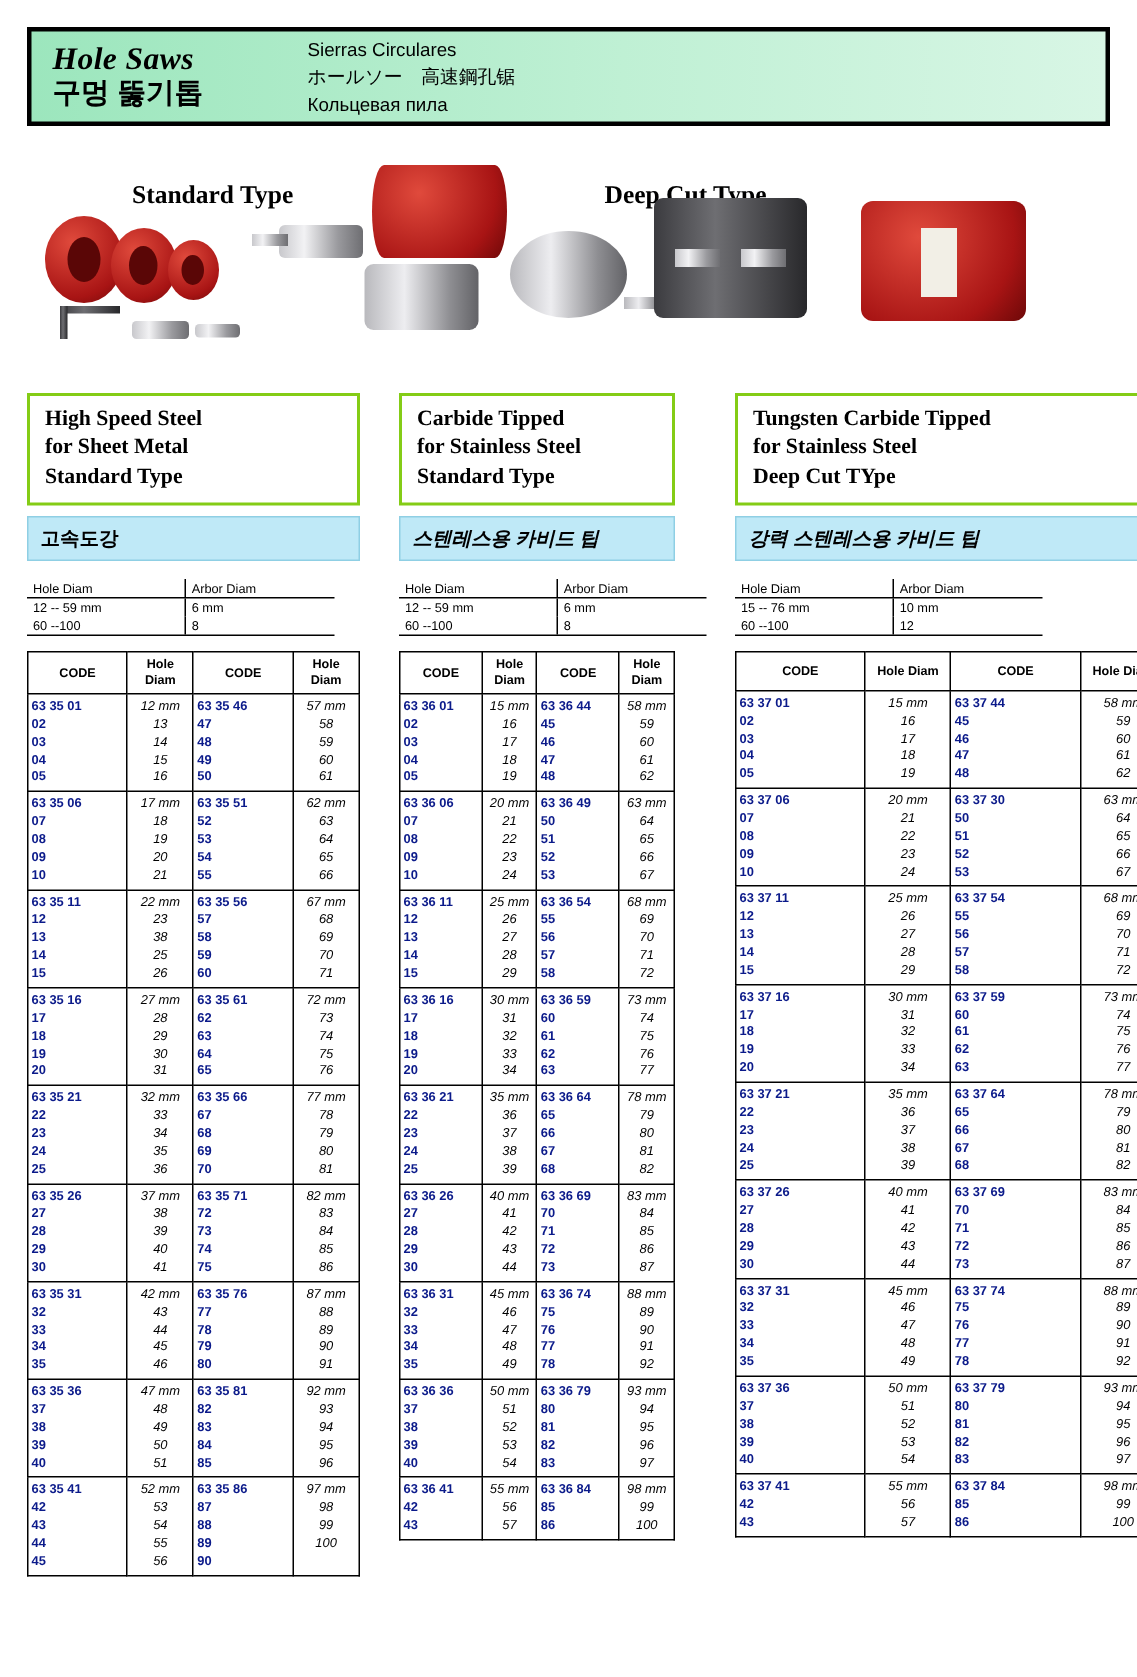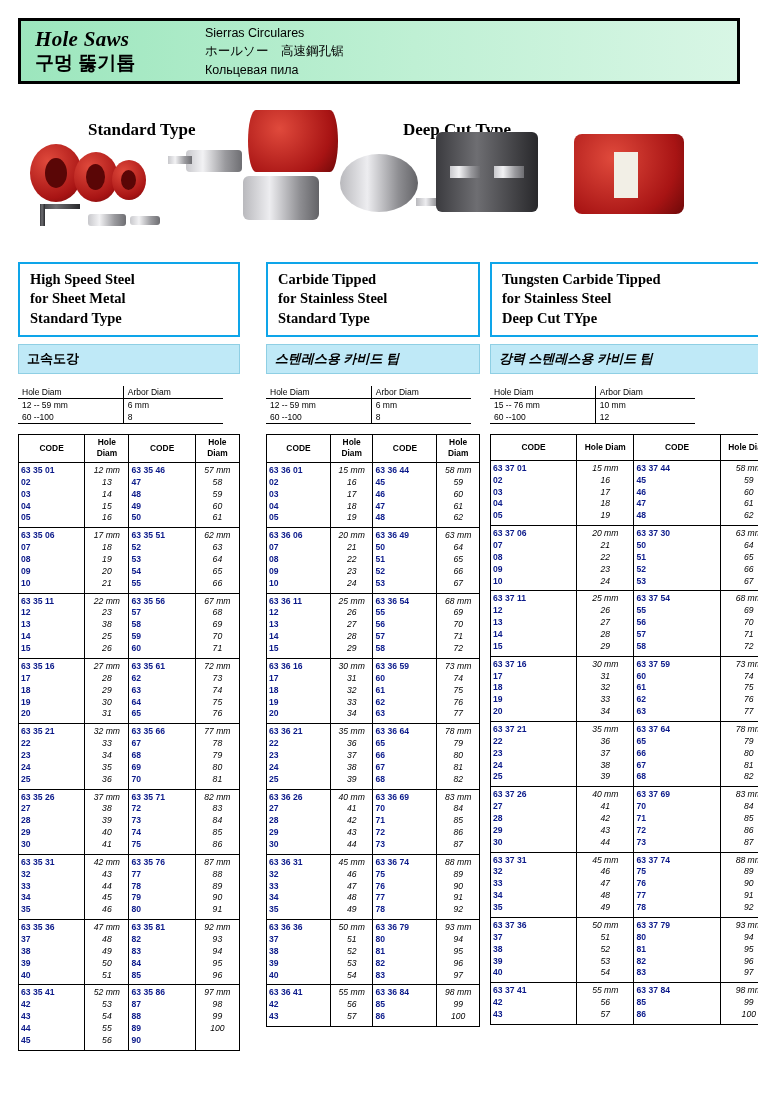--- a/index.html
+++ b/index.html
@@ -56,25 +56,25 @@
   }
   .steel {
     background:linear-gradient(to right,#b9b9bd,#ededf0 35%,#8e8e92 75%,#636367);
   }
   .dark { background:linear-gradient(to right,#3b3b3f,#6e6e72 40%,#28282b); }
 
   
   .cols { position:absolute; left:18px; top:262px; width:722px; }
   .col { position:absolute; top:0; }
   .col1 { left:0px;   width:222px; }
-  .col2 { left:248px; width:214px; }
+  .col2 { left:248px; width:184px; }
   .col3 { left:472px; width:288px; }
 
   .titlebox {
-    border:2px solid #0ea5e9; padding:6px 8px 7px 10px;
+    border:2px solid #84cc16; padding:6px 8px 7px 10px;
     font-family:"Liberation Serif", serif;
     font-weight:bold; font-size:14.5px; line-height:1.33;
     background:#fff;
   }
   .krbar {
     margin-top:7px;
     background:#bfe9f7; border:1px solid #8fcfe4;
     font-weight:bold; font-size:13px;
     padding:5px 8px;
   }

